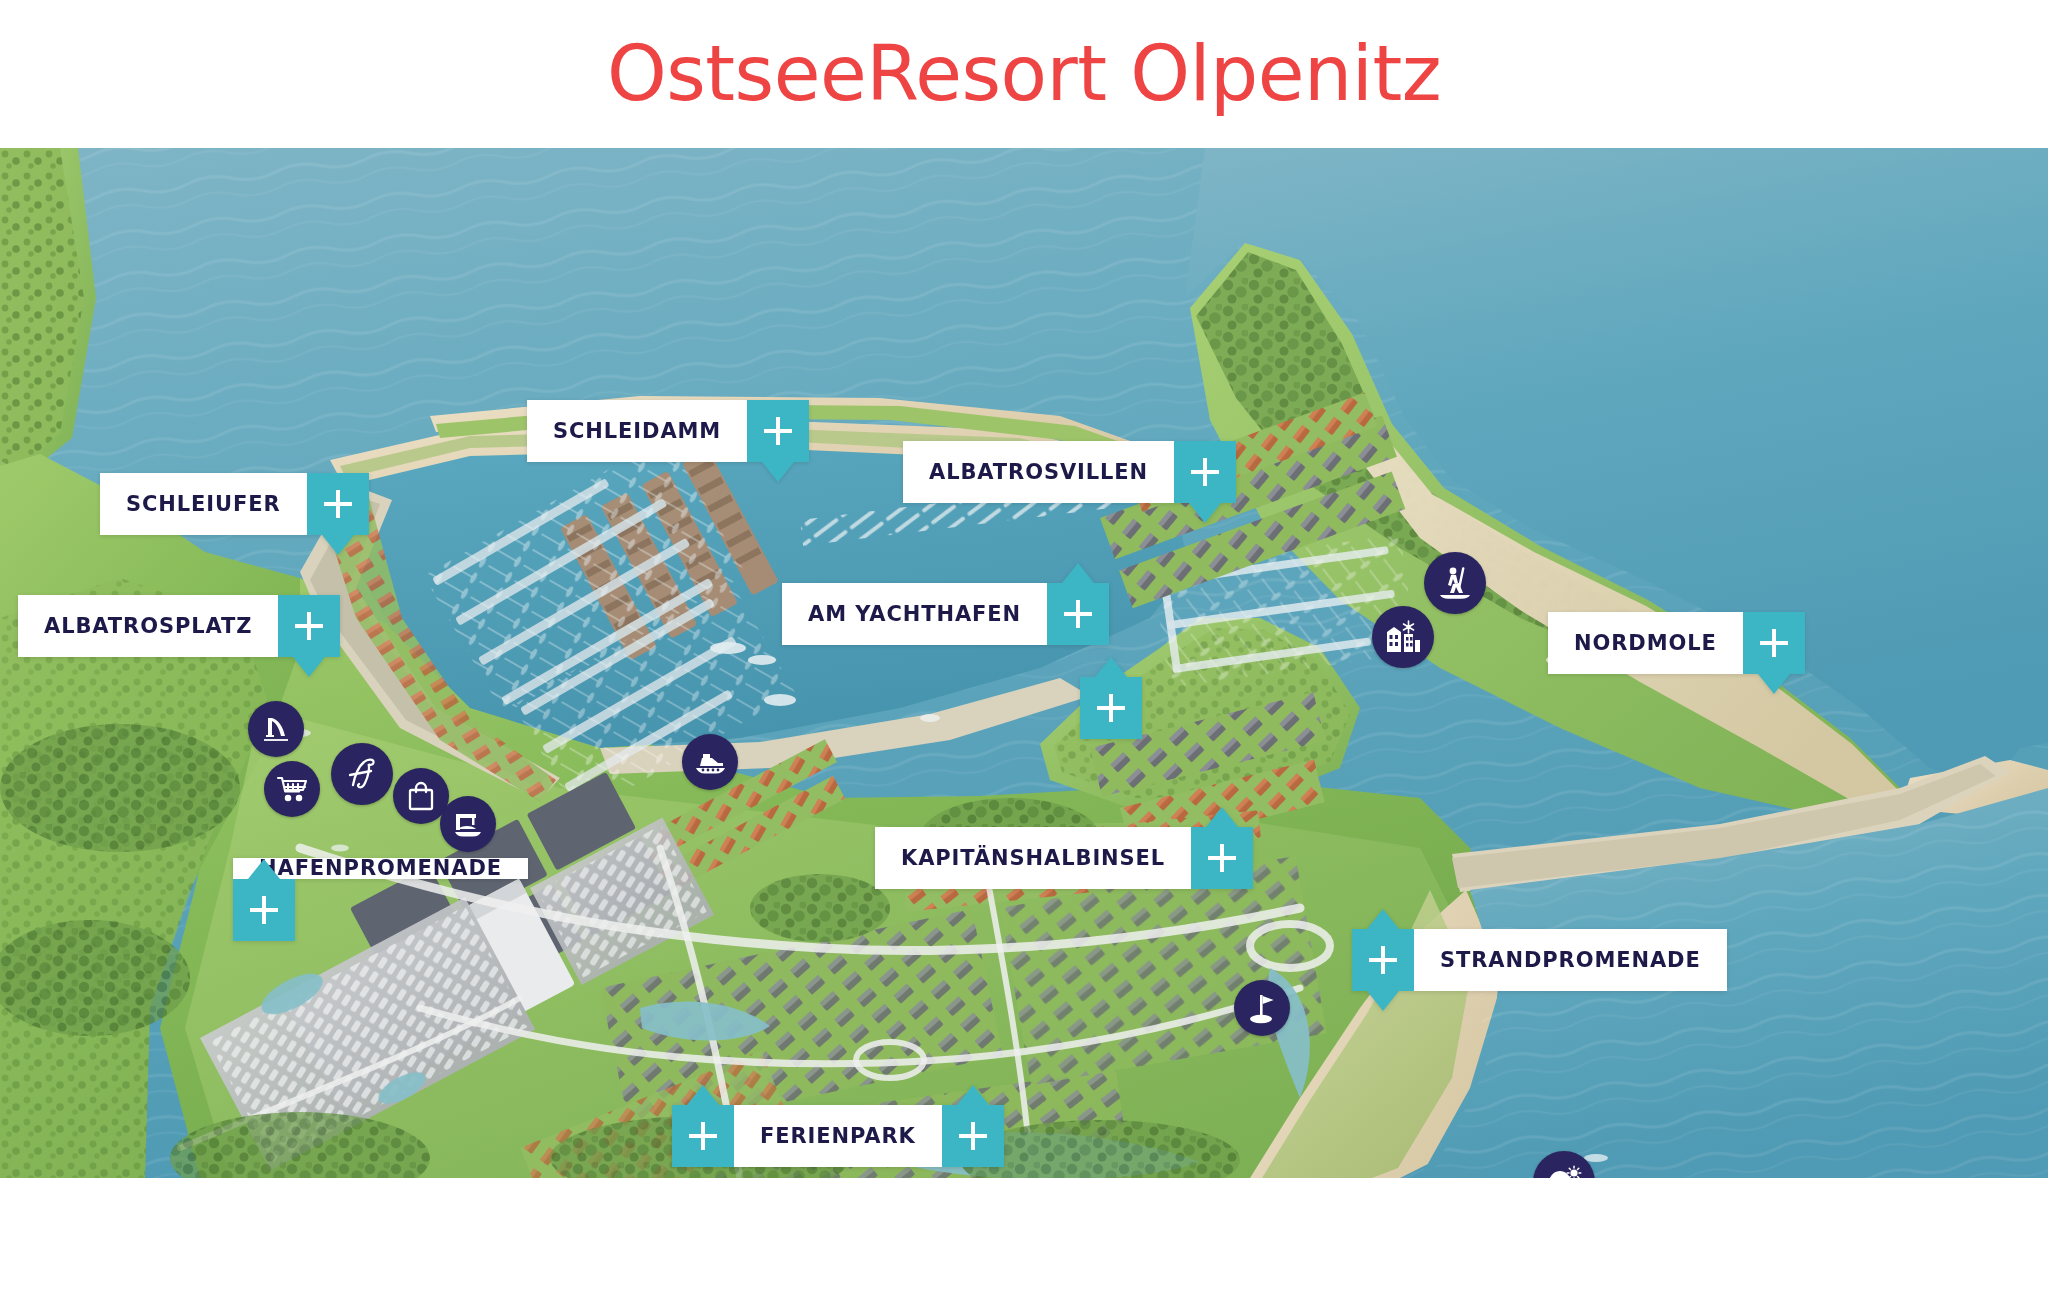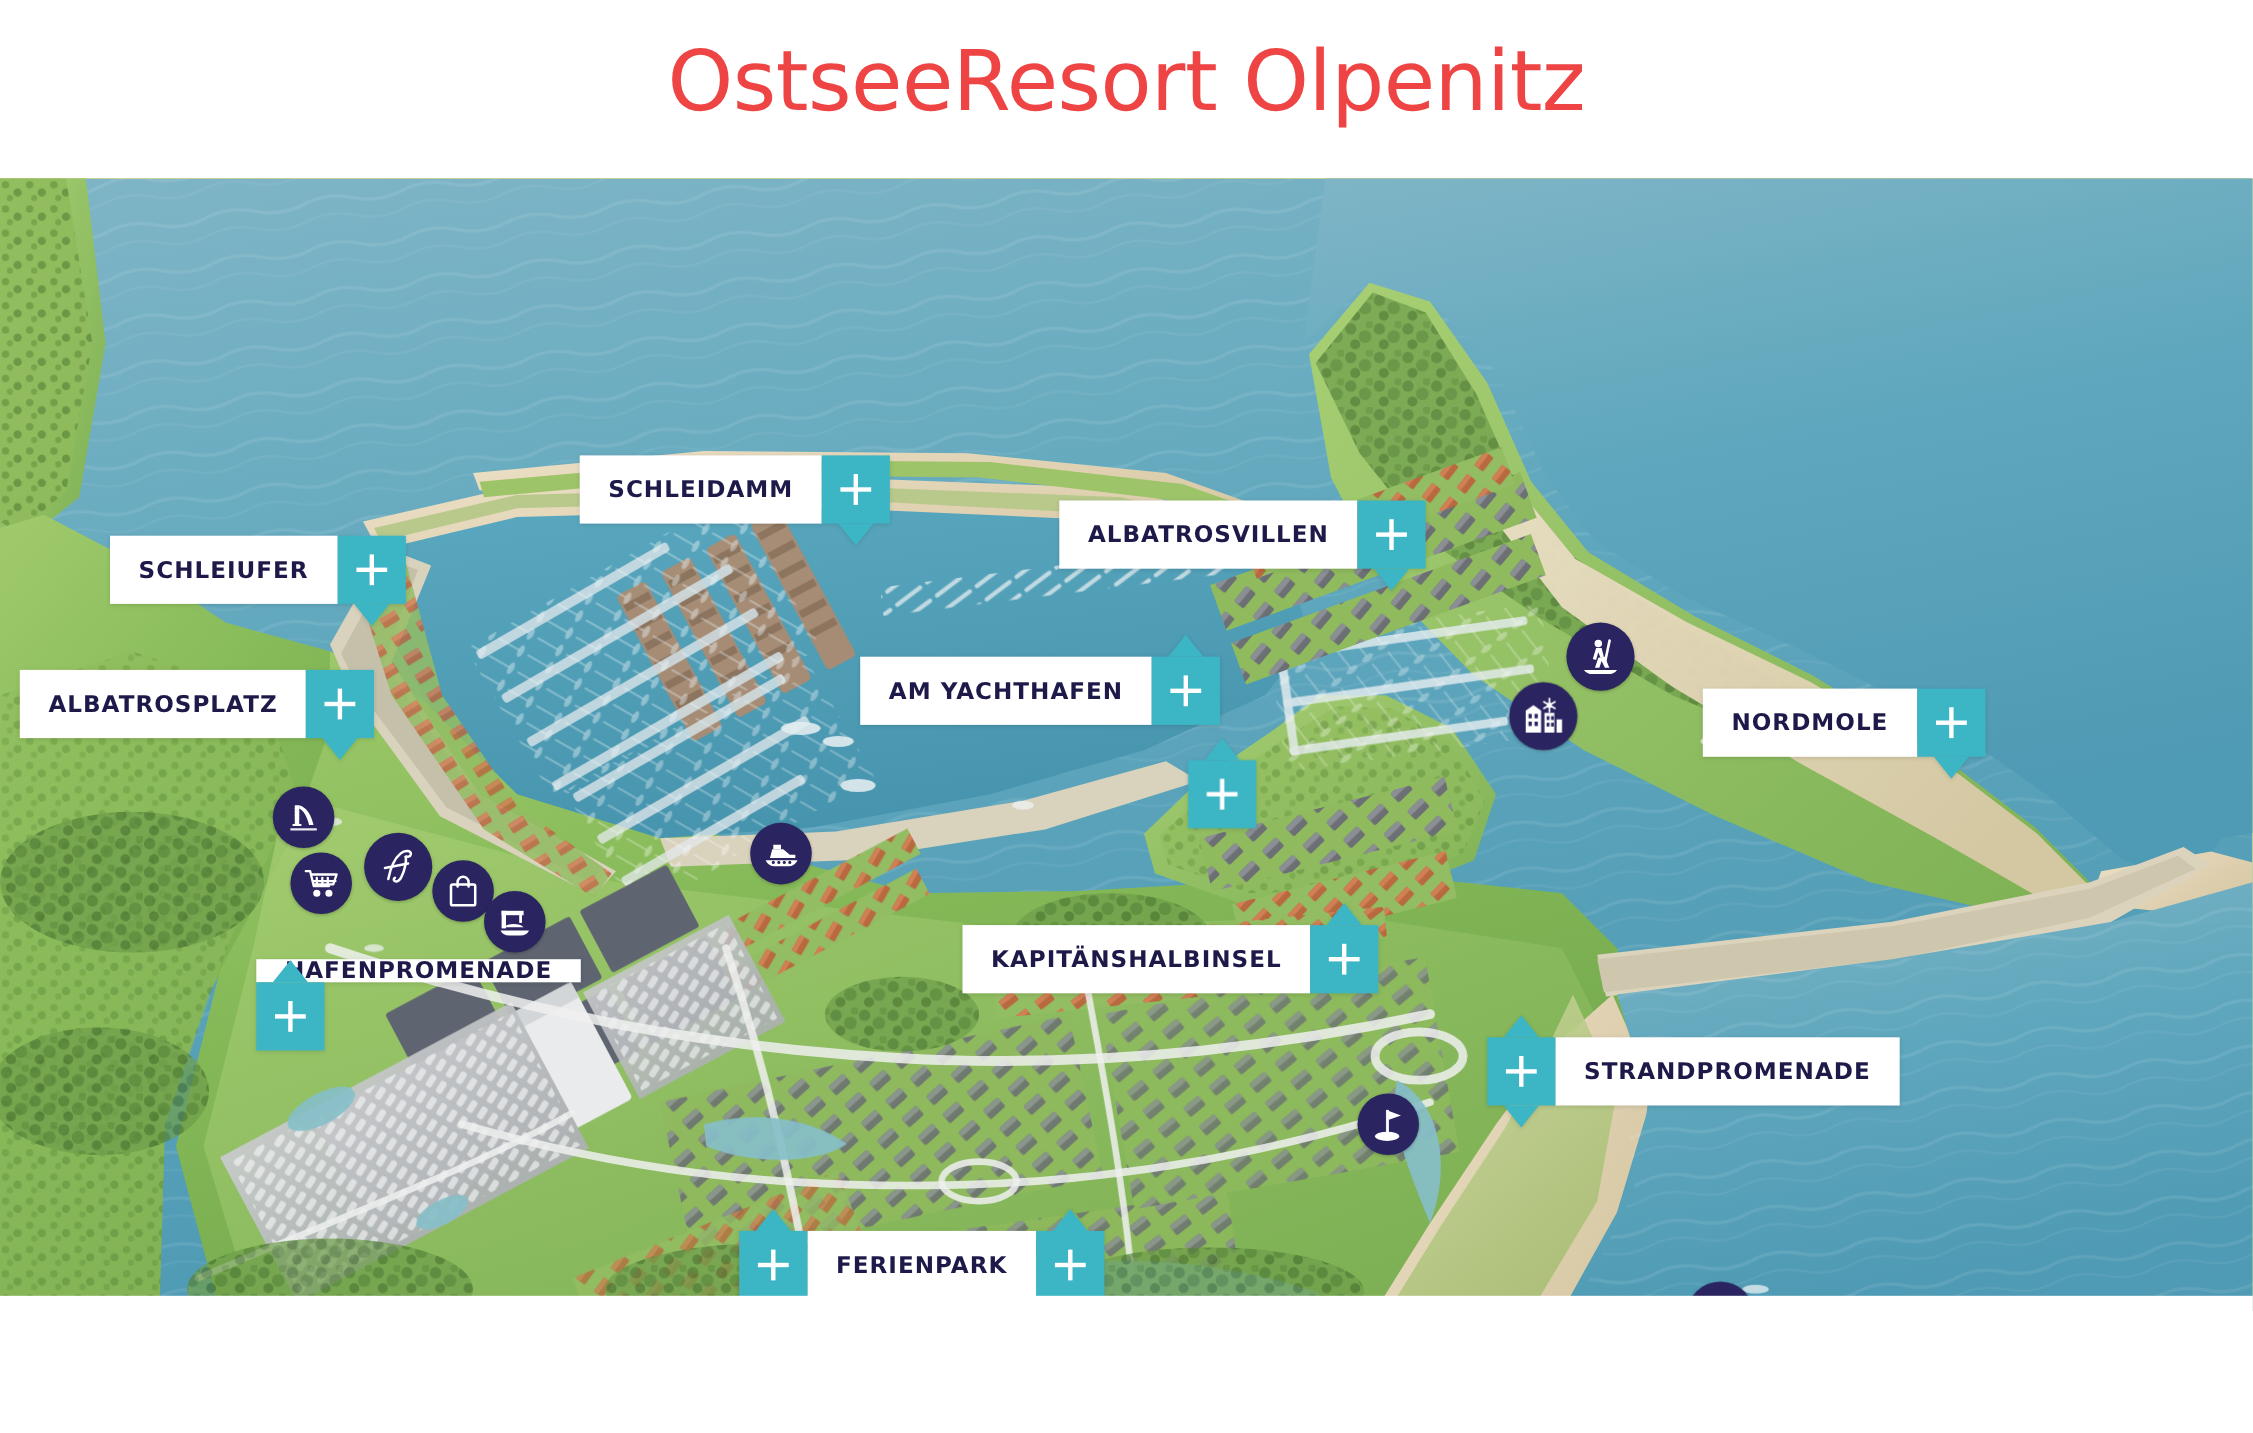--- a/index.html
+++ b/index.html
@@ -33,22 +33,21 @@
     line-height: 1;
     white-space: nowrap;
   }
 
   
   #map-stage {
     position: absolute;
     left: 0; top: 148px;
     width: 2048px; height: 1030px;
     overflow: hidden;
-    background: #fde047;
-    margin-top: 14px;
+    background: #86efac;
   }
   #map-art { position: absolute; left: 0; top: 0; width: 2048px; height: 1030px; display:block; }
 
   #bottom-gap {
     position: absolute; left: 0; top: 1178px;
     width: 2048px; height: 125px; background: #ffffff;
   }
 
   
   .hotspot {
@@ -556,21 +555,21 @@
 
     <div class="hotspot" style="left:100px; top:325px;">
       <div class="hs-label">
         <span>SCHLEIUFER</span>
       </div>
       <div class="hs-plus">
           <i class="ptr-down"></i>
         </div>
     </div>
 
-    <div class="hotspot" style="left:963px; top:293px;">
+    <div class="hotspot" style="left:903px; top:293px;">
       <div class="hs-label">
         <span>ALBATROSVILLEN</span>
       </div>
       <div class="hs-plus">
           <i class="ptr-down"></i>
         </div>
     </div>
 
     <div class="hotspot" style="left:18px; top:447px;">
       <div class="hs-label">

